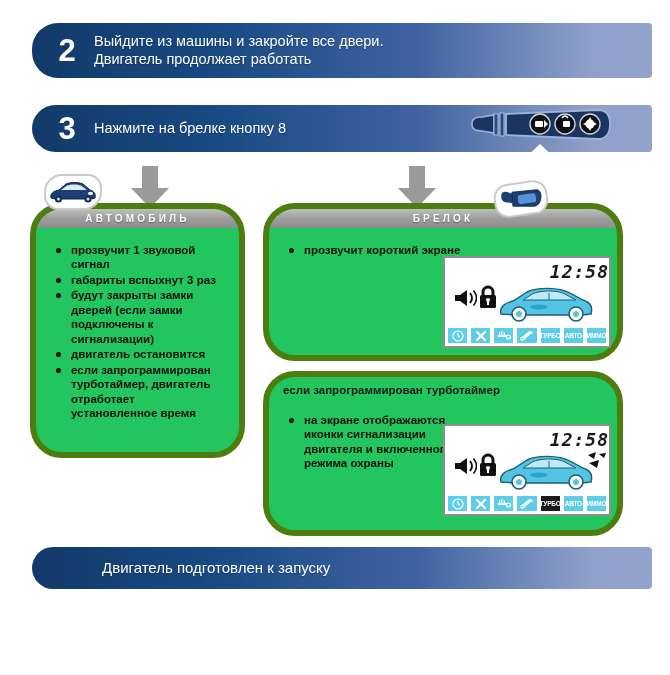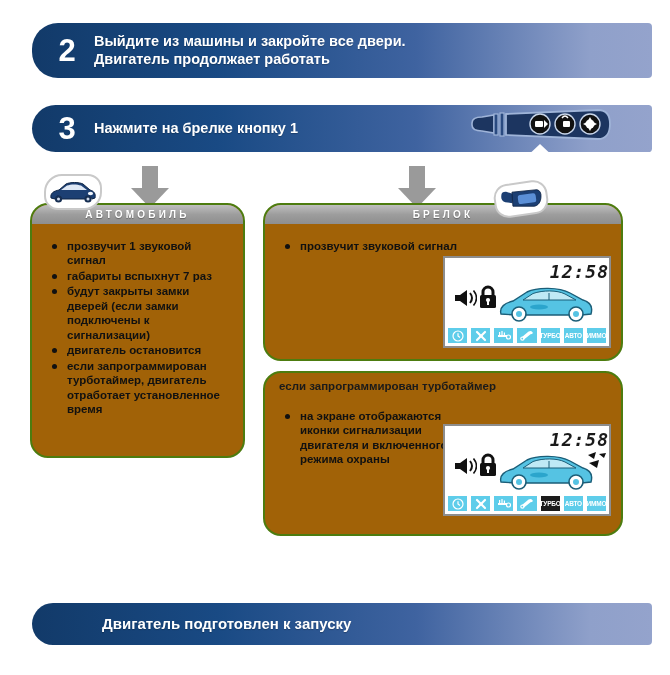--- a/index.html
+++ b/index.html
@@ -24,28 +24,28 @@
   }
   .banner .num{
     width:62px;flex:0 0 62px;
     text-align:center;
     font-size:31px;font-weight:bold;
     line-height:1;
     padding-left:8px;
     box-sizing:border-box;
   }
   .banner .btxt{
-    font-size:14.5px;font-weight:bold;
+    font-size:14.5px;font-weight:normal;
     line-height:1.22;
     text-shadow:0 1px 1px rgba(0,0,0,.25);
   }
   #banner-step2{left:32px;top:23px;width:620px;height:55px;}
   #banner-step3{left:32px;top:105px;width:620px;height:47px;}
   #banner-final{
-    left:32px;top:603px;width:620px;height:42px;
+    left:32px;top:547px;width:620px;height:42px;
     border-radius:21px 4px 4px 21px;
     padding-left:70px;
     align-items:center;
   }
   #banner-final .btxt{font-size:15px;}
 
   
   .fob-wrap{position:absolute;left:432px;top:1px;width:160px;height:46px;}
   .fob-arrow{
     position:absolute;left:60px;top:38px;
@@ -65,23 +65,23 @@
     border-left:19px solid transparent;
     border-right:19px solid transparent;
     border-top:20px solid #9a9a9a;
   }
   #arrow-car{left:131px;top:166px;}
   #arrow-fob{left:398px;top:166px;}
 
   
   .panel{
     position:absolute;
-    background:#a16207;
-    border:2px solid #4d7c0f;
-    border-radius:18px;
+    background:#22c55e;
+    border:6px solid #4d7c0f;
+    border-radius:32px;
     box-sizing:border-box;
     overflow:hidden;
   }
   #panel-car{left:30px;top:203px;width:215px;height:255px;}
   #panel-fob{left:263px;top:203px;width:360px;height:158px;}
   #panel-turbo{left:263px;top:371px;width:360px;height:165px;}
 
   .panel-header{
     height:19px;
     background:linear-gradient(to bottom,#bfbfbf 0%,#9d9d9d 50%,#8e8e8e 100%);
@@ -178,21 +178,21 @@
   <div class="banner" id="banner-step2">
     <div class="num">2</div>
     <div class="btxt">
       <div>Выйдите из машины и закройте все двери.</div>
       <div>Двигатель продолжает работать</div>
     </div>
   </div>
 
   <div class="banner" id="banner-step3">
     <div class="num">3</div>
-    <div class="btxt">Нажмите на брелке кнопку 1</div>
+    <div class="btxt">Нажмите на брелке кнопку 8</div>
 
     <div class="fob-wrap">
       <svg width="160" height="46" viewBox="0 0 160 46">
         <path d="M8 17 C8 13 12 11 18 11 L30 9 L30 27 L18 25 C12 25 8 23 8 19 Z" fill="#1c3560" stroke="#9fb4d8" stroke-width="1.6"></path>
         <rect x="30" y="8" width="4" height="21" fill="#2a4a80" stroke="#9fb4d8" stroke-width="1.2"></rect>
         <rect x="36" y="7" width="4" height="23" fill="#2a4a80" stroke="#9fb4d8" stroke-width="1.2"></rect>
         <path d="M42 8 L134 4 C142 4 146 9 146 18 C146 27 142 33 134 33 L42 29 Z" fill="#1c3560" stroke="#9fb4d8" stroke-width="1.8"></path>
         <circle cx="76" cy="18" r="10" fill="#111" stroke="#c9d6ea" stroke-width="1.4"></circle>
         <circle cx="101" cy="18" r="10" fill="#111" stroke="#c9d6ea" stroke-width="1.4"></circle>
         <circle cx="126" cy="18" r="10" fill="#111" stroke="#c9d6ea" stroke-width="1.4"></circle>
@@ -222,21 +222,21 @@
   </div>
   <div class="downarrow" id="arrow-fob">
     <div class="stem"></div>
       <div class="head"></div>
   </div>
 
   <div class="panel" id="panel-car">
     <div class="panel-header">АВТОМОБИЛЬ</div>
     <ul class="blist">
       <li>прозвучит 1 звуковой сигнал</li>
-      <li>габариты вспыхнут 7 раз</li>
+      <li>габариты вспыхнут 3 раз</li>
       <li>будут закрыты замки дверей (если замки подключены к сигнализации)</li>
       <li>двигатель остановится</li>
       <li>если запрограммирован турботаймер, двигатель отработает установленное время</li>
     </ul>
   </div>
 
   <div class="badge" id="badge-car">
     <svg width="50" height="26" viewBox="0 0 50 26">
       <path d="M3 19 C2 14 6 12 11 11 L18 5 C22 3 31 3 35 5 L42 11 C46 12 48 15 47 19 L44 20 C43 16 40 16 39 20 L13 20 C12 16 8 16 7 20 Z" fill="#1c3f73" stroke="#0e2445" stroke-width="1"></path>
       <path d="M13 11 L19 6.5 C23 5 29 5 33 6.5 L39 11 Z" fill="#dfe8f5"></path>
@@ -244,21 +244,21 @@
       <circle cx="40" cy="20" r="3.6" fill="#162e52"></circle>
       <circle cx="10.5" cy="20" r="1.5" fill="#cdd8ea"></circle>
       <circle cx="40" cy="20" r="1.5" fill="#cdd8ea"></circle>
       <ellipse cx="42.5" cy="14.5" rx="2.6" ry="1.8" fill="#f2f6fc"></ellipse>
     </svg>
   </div>
 
   <div class="panel" id="panel-fob">
     <div class="panel-header">БРЕЛОК</div>
     <ul class="blist">
-      <li>прозвучит звуковой сигнал</li>
+      <li>прозвучит короткий экране</li>
     </ul>
   </div>
 
   <div class="badge" id="badge-fob">
     <svg width="46" height="26" viewBox="0 0 46 26">
       <path d="M4 7 C4 4 7 3 10 4 L16 7 L14 16 L7 14 C4 13 3 10 4 7 Z" fill="#1c3f73"></path>
       <path d="M15 5 L40 6 C43 7 44 10 43 14 C42 19 39 22 35 22 L14 19 Z" fill="#1c3f73" stroke="#0e2445" stroke-width="0.8"></path>
       <rect x="20" y="9" width="18" height="9" rx="2.5" fill="#5b8fd6"></rect>
     </svg>
   </div>

